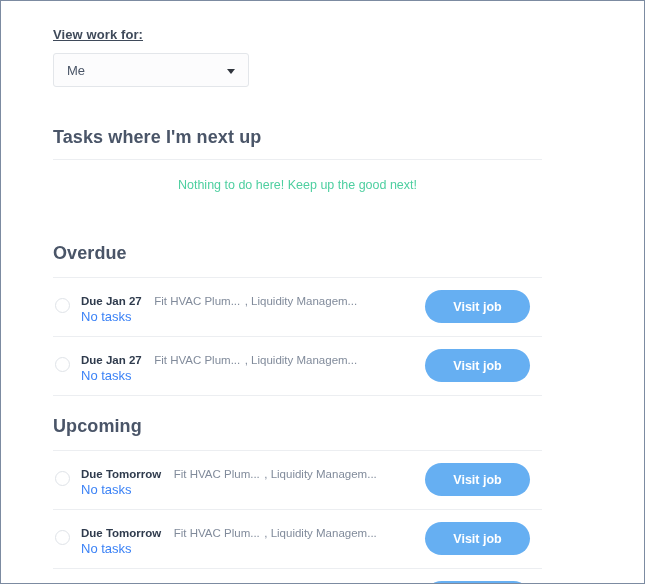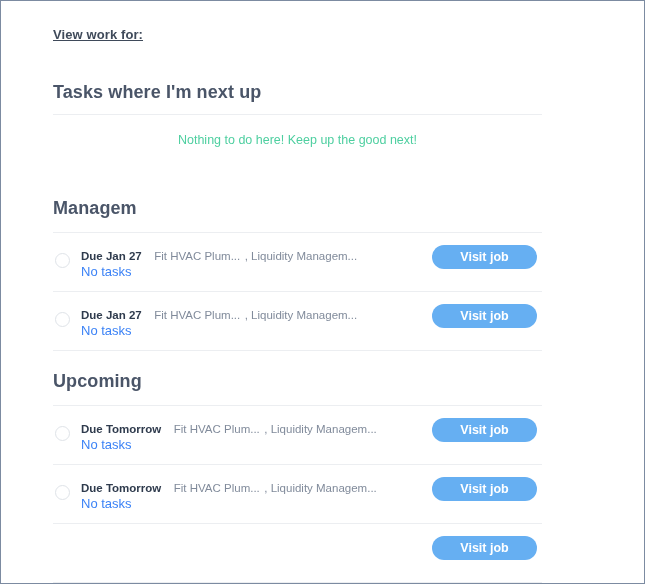--- a/index.html
+++ b/index.html
@@ -131,49 +131,53 @@
   }
   .subtext {
     position: absolute;
     left: 28px;
     top: 31px;
     font-size: 13px;
     color: #3b82f6;
   }
   .visit-btn {
     position: absolute;
-    right: 5px;
+    right: 12px;
     top: 12px;
     width: 105px;
-    height: 24px;
+    height: 33px;
     border: none;
     border-radius: 17px;
     background: #66aff2;
     color: #ffffff;
     font-family: "Liberation Sans", sans-serif;
     font-size: 12.5px;
     font-weight: 700;
     cursor: pointer;
     padding: 0;
   }
 </style>
 </head>
 <body>
 
 <div id="app">
   <div class="content">
 
     <div class="field-label">View work for:</div>
 
+    <div class="select-wrap">
+      <span class="select-value">Me</span>
+      <span class="caret"></span>
+    </div>
 
     <div class="section-head head-next">Tasks where I'm next up</div>
     <div class="rule"></div>
     <div class="empty-msg">Nothing to do here! Keep up the good next!</div>
 
-    <div class="section-head head-overdue">Managem</div>
+    <div class="section-head head-overdue">Overdue</div>
     <div class="rows">
 
       <div class="row">
         <span class="check"></span>
         <div class="row-main">
           <span class="due">Due Jan 27</span>
           <span class="job">Fit HVAC Plum...</span>
           <span class="job2">, Liquidity Managem...</span>
         </div>
         <div class="subtext">No tasks</div>

